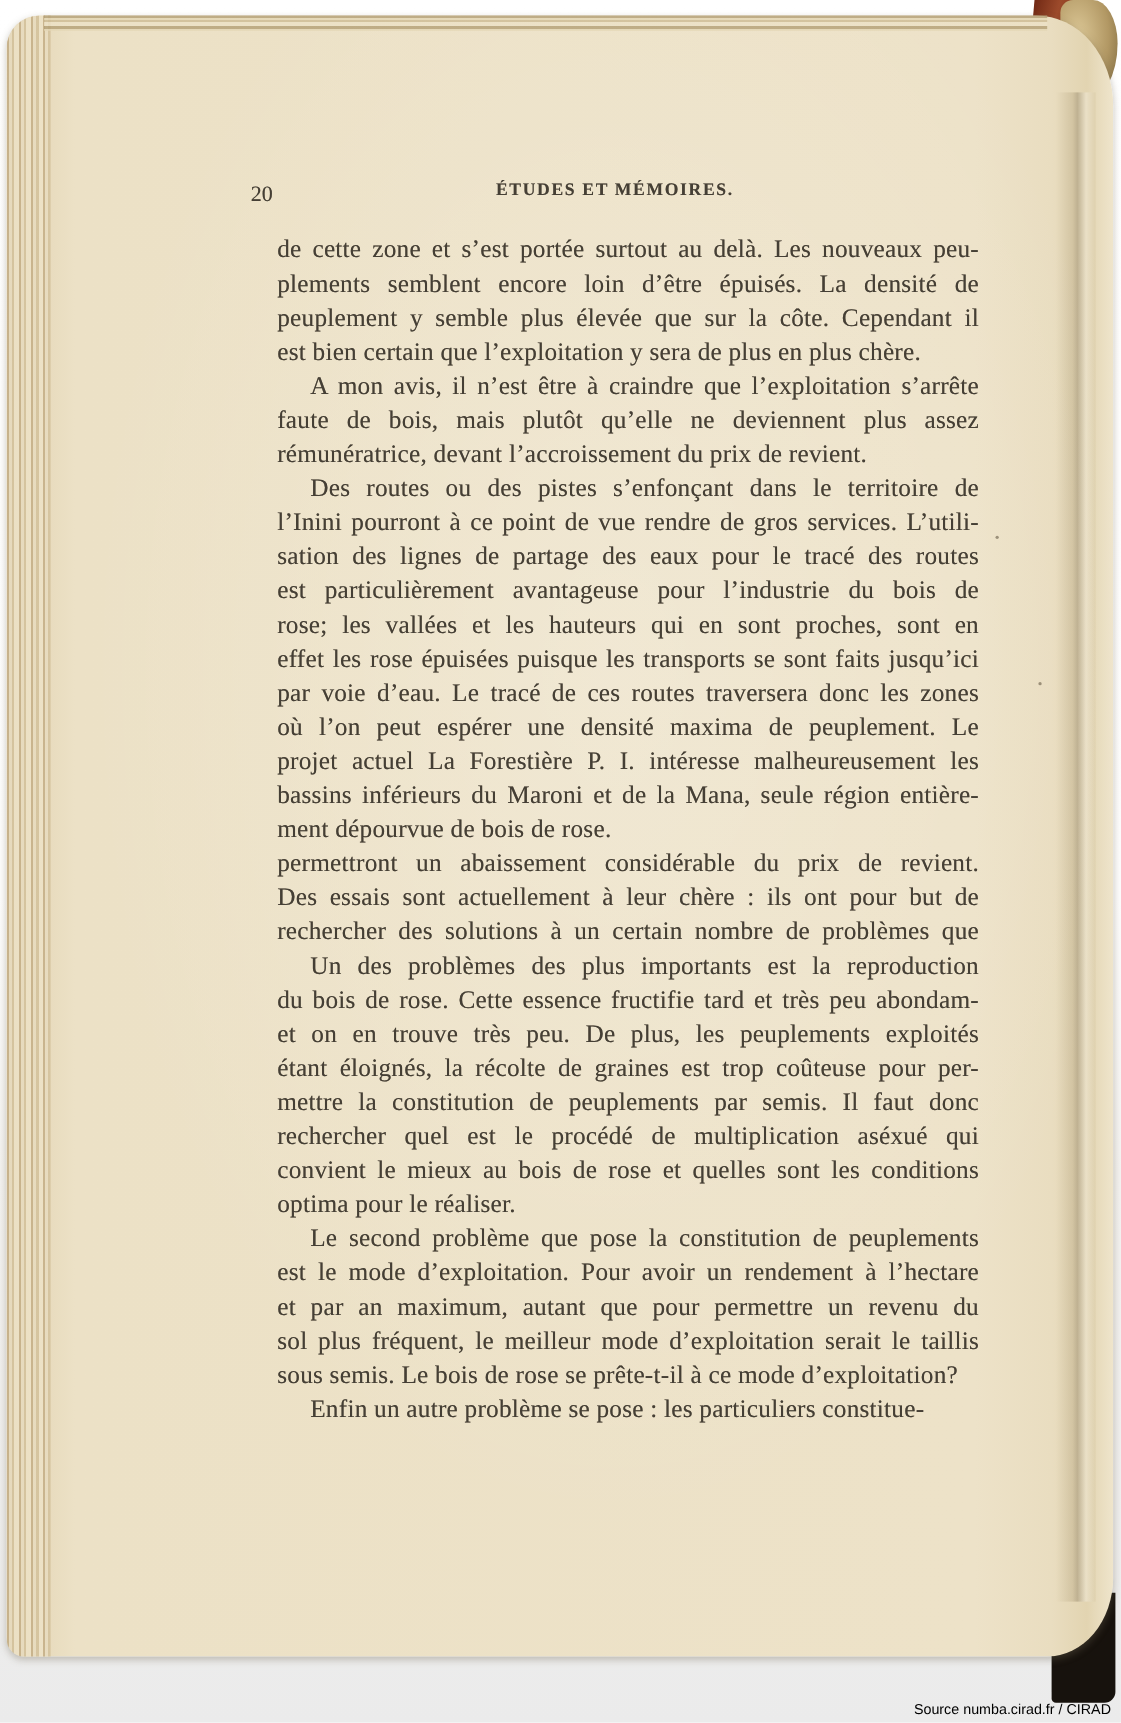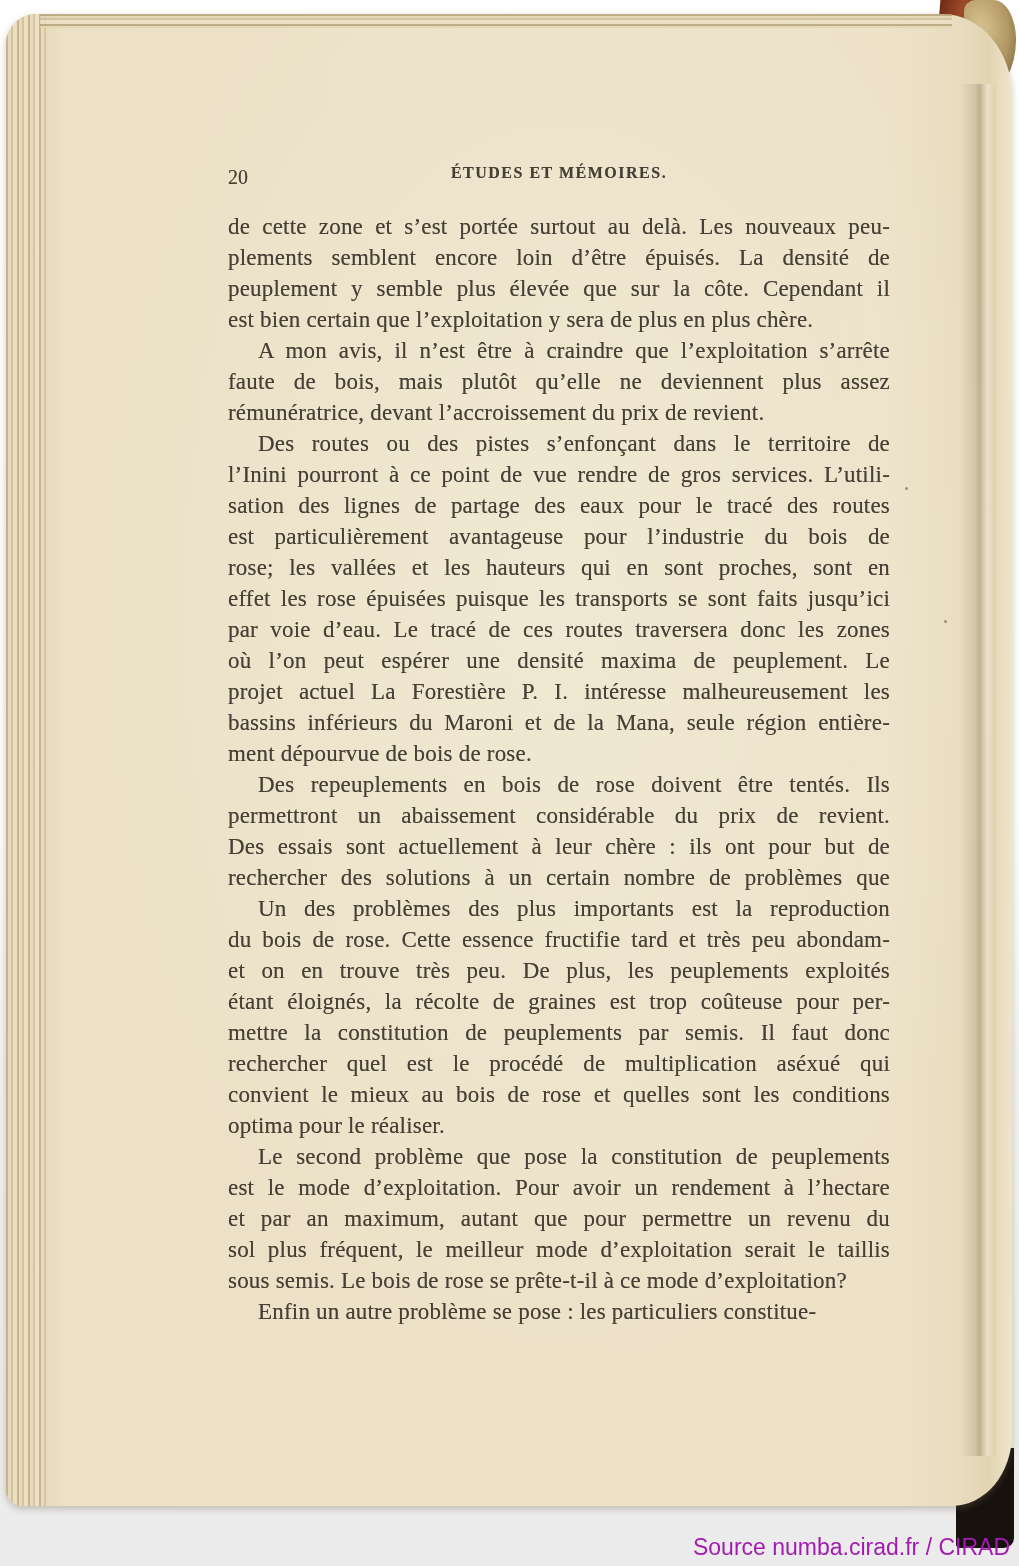--- a/index.html
+++ b/index.html
@@ -54,28 +54,28 @@
 
   
   .text-block{
     position:absolute;left:222px;top:150px;width:662px;
     color:#453f35;text-shadow:0 0 0.5px rgba(70,60,45,0.55);
   }
   .header-row{position:relative;height:47px;}
   .page-num{position:absolute;left:0;top:2px;font-size:20px;}
   .running-header{text-align:center;font-size:16px;letter-spacing:1.5px;font-weight:bold;}
   .page-body{font-size:23px;line-height:31px;}
-  .line{text-align:justify;text-align-last:justify;height:31px;letter-spacing:0.2px;}
+  .line{text-align:justify;text-align-last:justify;height:31px;letter-spacing:0.2px;margin-left:24px;}
   .line.last{text-align-last:left;}
   .line.indent{padding-left:30px;}
 
   
   .source{
     position:absolute;right:9px;bottom:5px;
-    font-family:"Liberation Sans", sans-serif;font-size:23px;color:#a21caf;
+    font-family:"Liberation Sans", sans-serif;font-size:13px;color:#000000;
   }
 </style>
 </head>
 <body>
 
 <div class="board"></div>
 <div class="spine"></div>
 <div class="curl"></div>
 
 <div class="book-page">
@@ -109,21 +109,20 @@
           <div class="line">est particulièrement avantageuse pour l’industrie du bois de</div>
           <div class="line">rose; les vallées et les hauteurs qui en sont proches, sont en</div>
           <div class="line">effet les rose épuisées puisque les transports se sont faits jusqu’ici</div>
           <div class="line">par voie d’eau. Le tracé de ces routes traversera donc les zones</div>
           <div class="line">où l’on peut espérer une densité maxima de peuplement. Le</div>
           <div class="line">projet actuel La Forestière P. I. intéresse malheureusement les</div>
           <div class="line">bassins inférieurs du Maroni et de la Mana, seule région entière-</div>
           <div class="line last">ment dépourvue de bois de rose.</div>
         </div>
         <div>
-          <div class="line indent">Des repeuplements en bois de rose doivent être tentés. Ils</div>
           <div class="line">permettront un abaissement considérable du prix de revient.</div>
           <div class="line">Des essais sont actuellement à leur chère : ils ont pour but de</div>
           <div class="line">rechercher des solutions à un certain nombre de problèmes que</div>
         </div>
         <div>
           <div class="line indent">Un des problèmes des plus importants est la reproduction</div>
           <div class="line">du bois de rose. Cette essence fructifie tard et très peu abondam-</div>
           <div class="line">et on en trouve très peu. De plus, les peuplements exploités</div>
           <div class="line">étant éloignés, la récolte de graines est trop coûteuse pour per-</div>
           <div class="line">mettre la constitution de peuplements par semis. Il faut donc</div>

